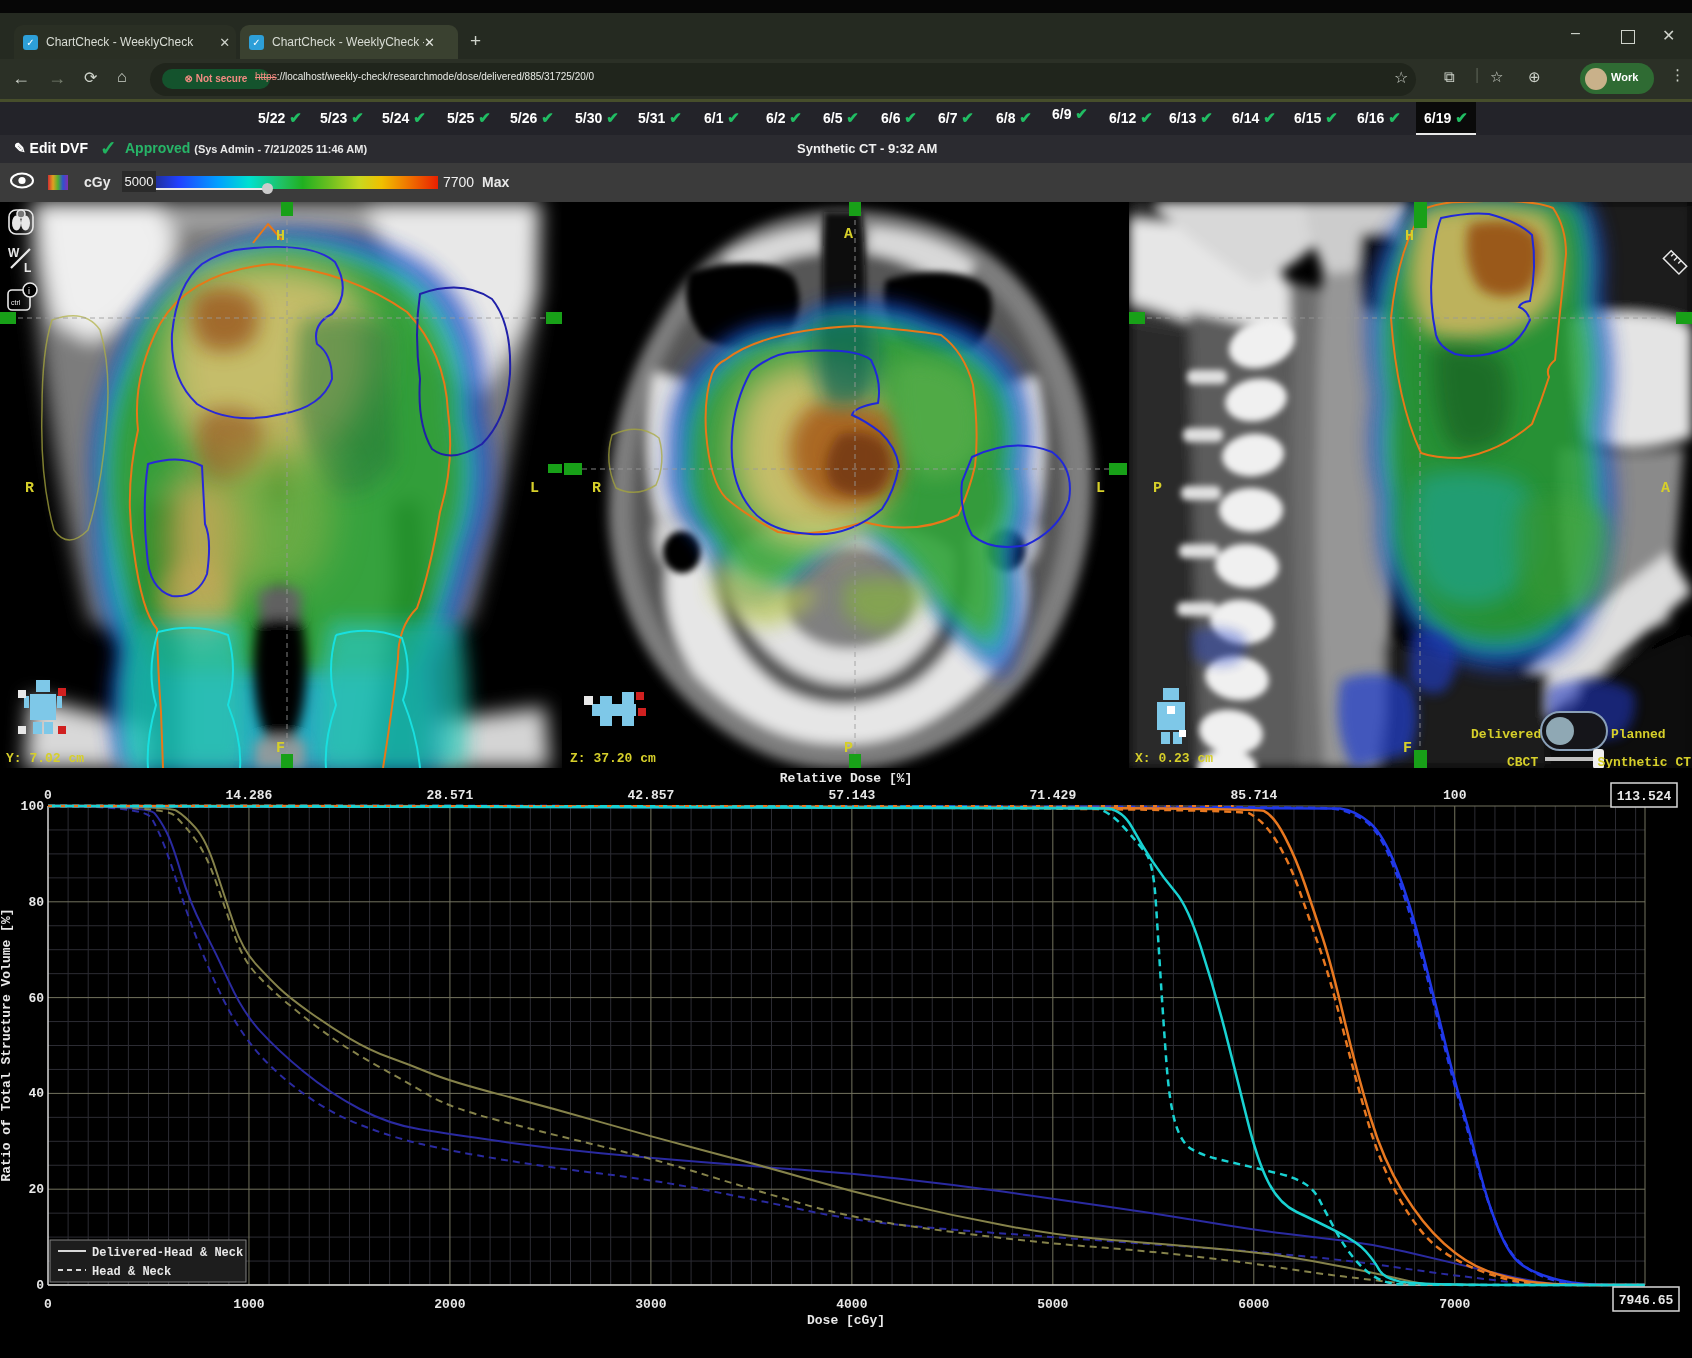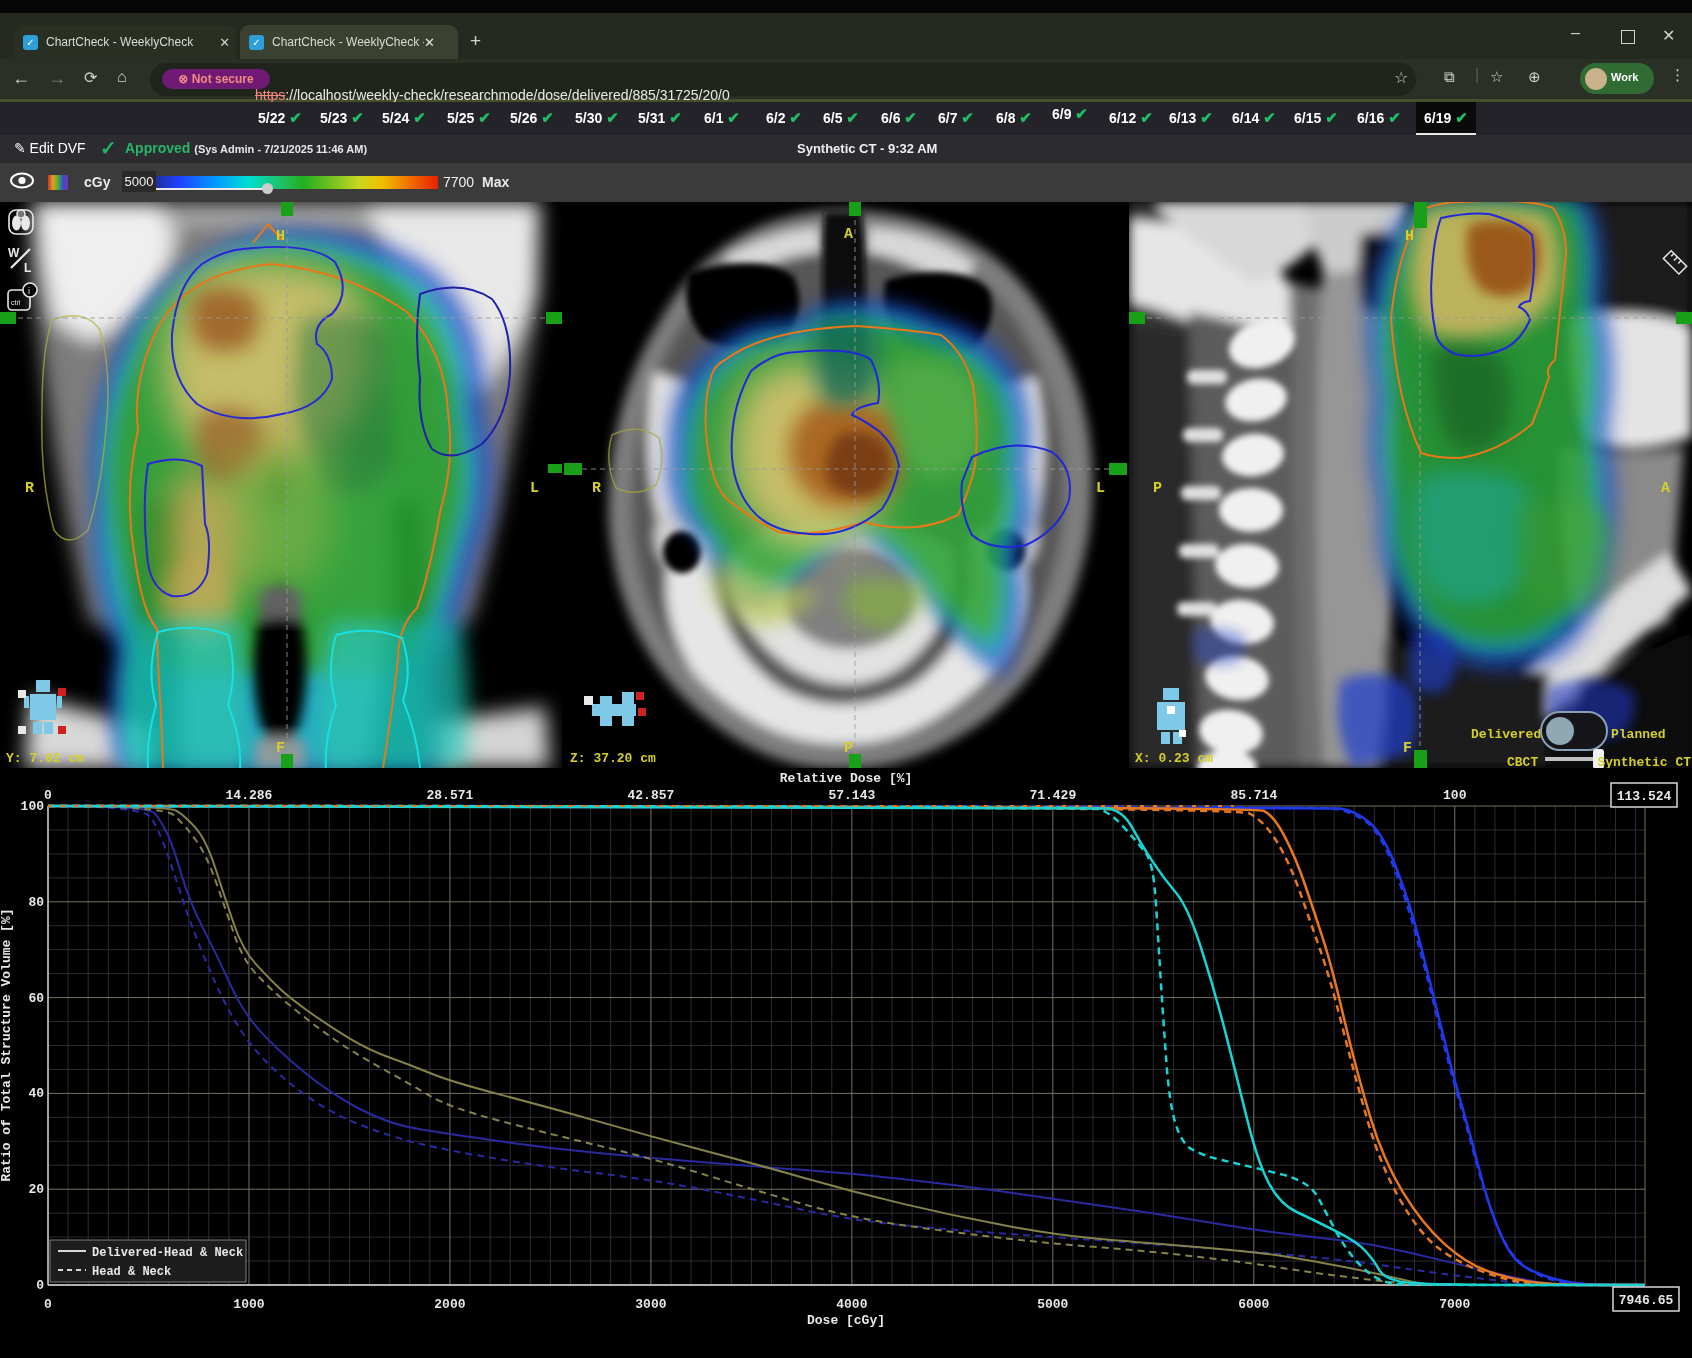--- a/index.html
+++ b/index.html
@@ -39,22 +39,22 @@
 <div class="abs" style="left:1571px;top:24px;color:#cfd3cb;font-size:16px;">–</div>
 <div class="abs" style="left:1621px;top:30px;width:12px;height:12px;border:1.5px solid #cfd3cb;"></div>
 <div class="abs" style="left:1662px;top:26px;color:#cfd3cb;font-size:16px;">✕</div>
 
 <div class="abs" style="left:12px;top:68px;color:#cdd2c9;font-size:18px;">←</div>
 <div class="abs" style="left:48px;top:68px;color:#788070;font-size:18px;">→</div>
 <div class="abs" style="left:84px;top:68px;color:#cdd2c9;font-size:16px;">⟳</div>
 <div class="abs" style="left:117px;top:68px;color:#cdd2c9;font-size:16px;">⌂</div>
 
 <div class="abs" style="left:150px;top:63px;width:1266px;height:33px;background:#20251c;border-radius:17px;"></div>
-<div class="abs" style="left:162px;top:69px;width:108px;height:20px;background:#701a75;border-radius:10px;color:#f28b82;font-size:12px;font-weight:bold;text-align:center;line-height:20px;">⊗ Not secure</div>
-<div class="abs" style="left:255px;top:87px;color:#e8eae5;font-size:14px;"><span style="color:#f28b82;text-decoration:line-through;">https</span>://localhost/weekly-check/researchmode/dose/delivered/885/31725/20/0</div>
+<div class="abs" style="left:162px;top:69px;width:108px;height:20px;background:#14532d;border-radius:10px;color:#f28b82;font-size:10px;font-weight:bold;text-align:center;line-height:20px;">⊗ Not secure</div>
+<div class="abs" style="left:255px;top:71px;color:#e8eae5;font-size:10px;"><span style="color:#f28b82;text-decoration:line-through;">https</span>://localhost/weekly-check/researchmode/dose/delivered/885/31725/20/0</div>
 <div class="abs" style="left:1394px;top:68px;color:#cdd2c9;font-size:16px;">☆</div>
 <div class="abs" style="left:1444px;top:68px;color:#cdd2c9;font-size:15px;">⧉</div>
 <div class="abs" style="left:1475px;top:66px;color:#555c50;font-size:16px;">|</div>
 <div class="abs" style="left:1490px;top:68px;color:#cdd2c9;font-size:15px;">☆</div>
 <div class="abs" style="left:1528px;top:68px;color:#cdd2c9;font-size:15px;">⊕</div>
 <div class="abs" style="left:1580px;top:63px;width:74px;height:31px;background:#2f6b33;border-radius:16px;"></div>
 <div class="abs" style="left:1585px;top:68px;width:22px;height:22px;background:#c9b18a;border-radius:11px;"></div>
 <div class="abs" style="left:1611px;top:71px;color:#fff;font-size:11px;font-weight:bold;">Work</div>
 <div class="abs" style="left:1670px;top:66px;color:#cdd2c9;font-size:15px;">⋮</div>
 
@@ -77,21 +77,21 @@
     <div class="abs dt" style="left: 996px; top: 0px; height: 31px; line-height: 31px;">6/8 <span style="color:#21bd63;font-size:15px;">✔</span></div>
     <div class="abs dt" style="left: 1052px; top: 0px; height: 31px; line-height: 23px;">6/9 <span style="color:#21bd63;font-size:15px;">✔</span></div>
     <div class="abs dt" style="left: 1109px; top: 0px; height: 31px; line-height: 31px;">6/12 <span style="color:#21bd63;font-size:15px;">✔</span></div>
     <div class="abs dt" style="left: 1169px; top: 0px; height: 31px; line-height: 31px;">6/13 <span style="color:#21bd63;font-size:15px;">✔</span></div>
     <div class="abs dt" style="left: 1232px; top: 0px; height: 31px; line-height: 31px;">6/14 <span style="color:#21bd63;font-size:15px;">✔</span></div>
     <div class="abs dt" style="left: 1294px; top: 0px; height: 31px; line-height: 31px;">6/15 <span style="color:#21bd63;font-size:15px;">✔</span></div>
     <div class="abs dt" style="left: 1357px; top: 0px; height: 31px; line-height: 31px;">6/16 <span style="color:#21bd63;font-size:15px;">✔</span></div>
     <div class="abs dt" style="left: 1416px; top: 0px; height: 31px; line-height: 31px; background: rgb(10, 10, 10); padding: 0px 8px; border-bottom: 2px solid rgb(232, 232, 232);">6/19 <span style="color:#21bd63;font-size:15px;">✔</span></div>
   </div>
 
-<div class="abs" style="left:14px;top:140px;color:#fff;font-size:14px;font-weight:normal;">✎ Edit DVF</div>
+<div class="abs" style="left:14px;top:140px;color:#fff;font-size:14px;font-weight:bold;">✎ Edit DVF</div>
 <div class="abs" style="left:100px;top:136px;color:#21b25f;font-size:20px;font-weight:bold;">✓</div>
 <div class="abs" style="left:125px;top:140px;color:#27b568;font-size:14px;font-weight:bold;">Approved <span style="color:#e8e8e8;font-size:11px;font-weight:bold;">(Sys Admin - 7/21/2025 11:46 AM)</span></div>
 <div class="abs" style="left:797px;top:141px;color:#f0f0f0;font-size:13px;font-weight:bold;">Synthetic CT - 9:32 AM</div>
 
 <div class="abs" style="left:10px;top:172px;width:24px;height:17px;">
  <svg width="24" height="17">
       <ellipse cx="12" cy="8.5" rx="11" ry="7" fill="none" stroke="#fff" stroke-width="2"></ellipse>
       <circle cx="12" cy="8.5" r="3.6" fill="#fff"></circle>
     </svg>
 </div>

